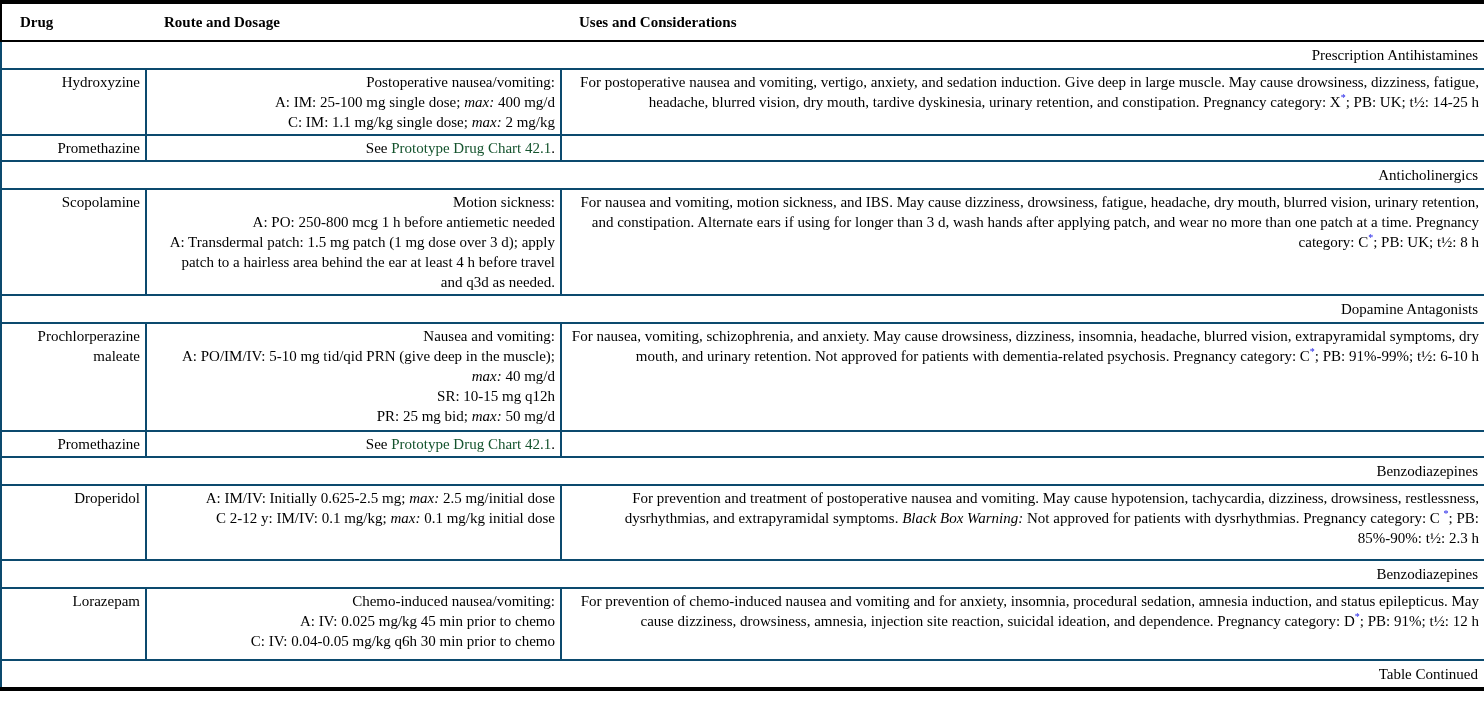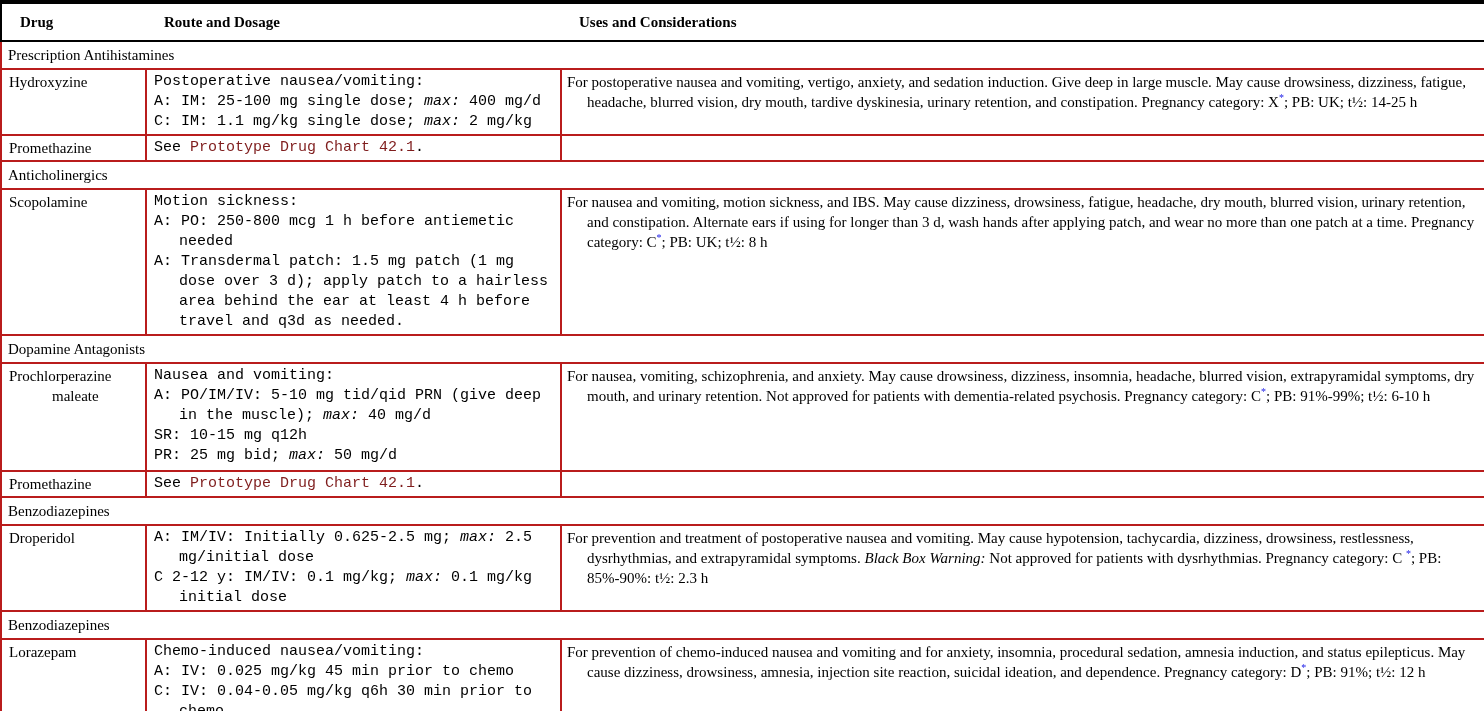--- a/index.html
+++ b/index.html
@@ -1,39 +1,39 @@
 <!DOCTYPE html>
 <html><head>
 <meta charset="utf-8">
 <style>
   html,body{margin:0;padding:0;background:#fff;}
   body{width:1484px;font-family:"Liberation Serif","DejaVu Serif",serif;color:#000;}
   table{border-collapse:collapse;table-layout:fixed;width:1484px;
         border:2px solid #000;border-top-width:4px;border-bottom-width:4px;}
   th{border:0;border-bottom:2px solid #000;font-weight:bold;text-align:left;
      vertical-align:middle;font-size:15px;padding:4px 18px;height:28px;}
-  td{border:2px solid #b91c1c;vertical-align:top;font-size:15px;line-height:20px;padding:2px 5px;}
+  td{border:2px solid #0c4a6e;vertical-align:top;font-size:15px;line-height:20px;padding:2px 5px;text-align:right;}
   td.section-cell{padding:3px 6px;}
   tr.section-row{height:26px;}
   tr[data-name="row-hydroxyzine"]{height:64px;}
   tr[data-name="row-promethazine-1"]{height:26px;}
   tr[data-name="row-scopolamine"]{height:105px;}
   tr[data-name="row-prochlorperazine-maleate"]{height:108px;}
   tr[data-name="row-promethazine-2"]{height:26px;}
   tr[data-name="row-droperidol"]{height:75px;}
   tr[data-name="row-lorazepam"]{height:72px;}
   tr[data-name="row-table-continued"]{height:21px;}
   td.drug-cell{padding-left:7px;}
   .drug-name{padding-left:43px;text-indent:-43px;}
-  td.route-cell{padding-left:7px;font-family:Liberation Mono, monospace;}
+  td.route-cell{padding-left:7px;}
   .route-line{padding-left:25px;text-indent:-25px;}
   td.uses-cell{padding-left:5px;}
   .uses-text{padding-left:20px;text-indent:-20px;}
   em{font-style:italic;}
-  a.link{color:#7f1d1d;text-decoration:none;cursor:pointer;}
+  a.link{color:#14532d;text-decoration:none;cursor:pointer;}
   sup.star{color:#1414E6;font-size:10px;line-height:0;vertical-align:super;cursor:pointer;}
 </style>
 </head>
 <body>
 
 <table data-name="antiemetics-drug-table">
   <colgroup>
     <col style="width:145px">
       <col style="width:415px">
       <col style="width:924px">

